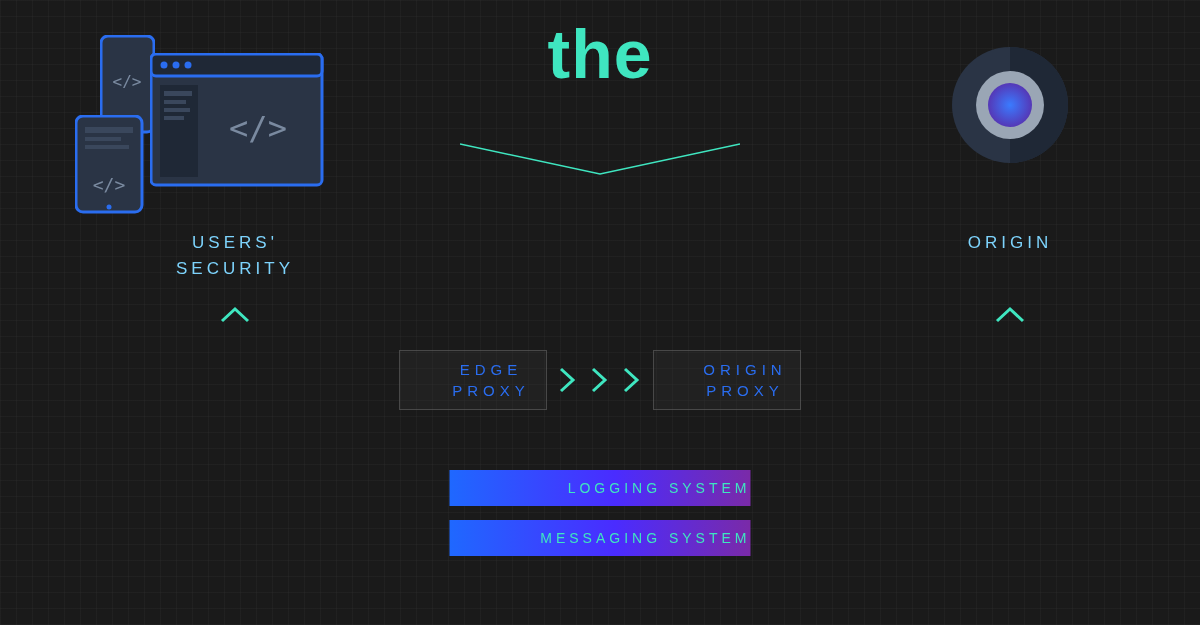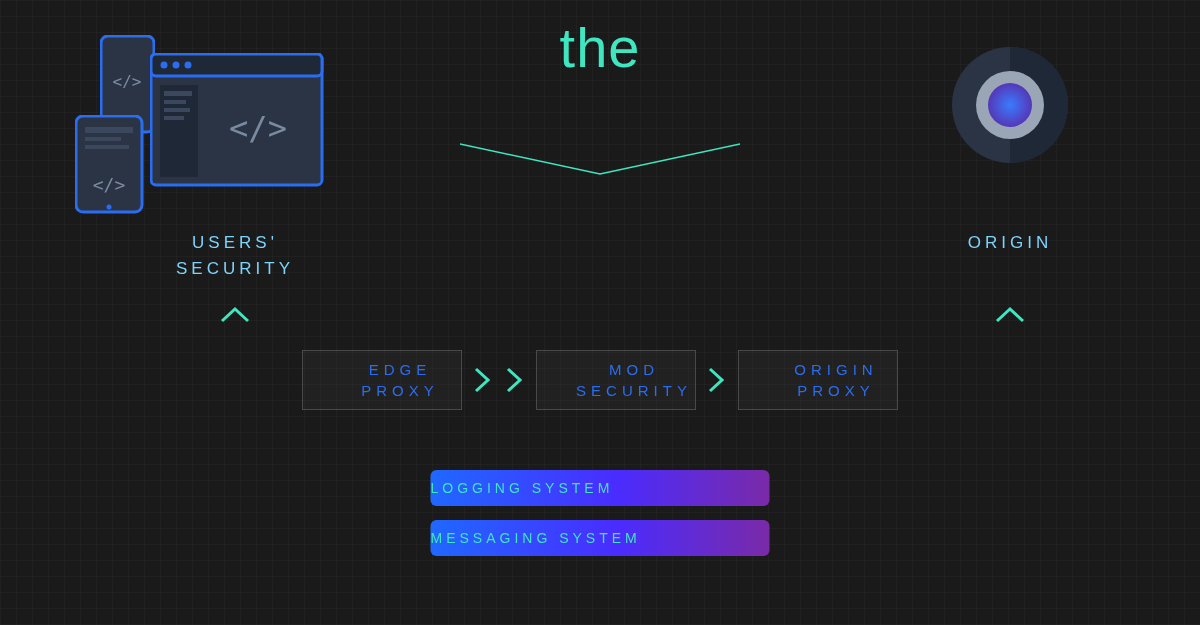--- a/index.html
+++ b/index.html
@@ -18,22 +18,22 @@
   }
 
   
   .title {
     position: absolute;
     top: 20px;
     left: 50%;
     transform: translateX(-50%);
     text-align: left;
     color: #3fe6c0;
-    font-weight: 400;
-    font-size: 56px;
+    font-weight: 700;
+    font-size: 68px;
     line-height: 1.0;
     letter-spacing: 1px;
   }
   .title .line1 { display: block; }
   .title .line2 { display: block; }
   .title-v {
     position: absolute;
     top: 140px;
     left: 50%;
     transform: translateX(-50%);
@@ -93,21 +93,21 @@
     position: absolute;
     top: 350px;
     left: 0;
     width: 100%;
     display: flex;
     justify-content: center;
     align-items: center;
     gap: 10px;
   }
   .flow-box {
-    width: 160px;
+    width: 148px;
     height: 60px;
     border: 1px solid rgba(120,120,120,0.45);
     background: rgba(60,60,60,0.22);
     display: flex;
     align-items: center;
     justify-content: center;
     text-align: center;
     color: #2a6df0;
     font-size: 15px;
     letter-spacing: 5px;
@@ -119,31 +119,30 @@
     width: 22px;
     height: 30px;
     flex: 0 0 auto;
   }
 
   
   .bar {
     position: absolute;
     left: 50%;
     transform: translateX(-50%);
-    width: 339px;
+    width: 301px;
     height: 36px;
     background: linear-gradient(90deg, #1f68ff 0%, #4a2cff 55%, #7a2aa8 100%);
     display: flex;
     align-items: center;
-    justify-content: flex-start;
+    justify-content: flex-end;
     color: #3fe6c0;
     font-size: 14px;
     letter-spacing: 4px;
     font-weight: 500;
-    border-radius: 6px;
   }
   .bar.bar1 { top: 470px; }
   .bar.bar2 { top: 520px; }
 
 </style>
 </head>
 <body>
 
 <div class="title">
   <span class="line1">the</span>
@@ -220,26 +219,20 @@
       <span>EDGE</span><br>
       <span>PROXY</span>
     </div>
   </div>
   <svg class="flow-chevron">
     <polyline points="4,4 16,15 4,26" fill="none" stroke="#3fe6c0" stroke-width="3"></polyline>
   </svg>
   <svg class="flow-chevron">
     <polyline points="4,4 16,15 4,26" fill="none" stroke="#3fe6c0" stroke-width="3"></polyline>
   </svg>
-  <div class="flow-box">
-    <div>
-      <span>MOD</span><br>
-      <span>SECURITY</span>
-    </div>
-  </div>
   <svg class="flow-chevron">
     <polyline points="4,4 16,15 4,26" fill="none" stroke="#3fe6c0" stroke-width="3"></polyline>
   </svg>
   <div class="flow-box">
     <div>
       <span>ORIGIN</span><br>
       <span>PROXY</span>
     </div>
   </div>
 </div>

